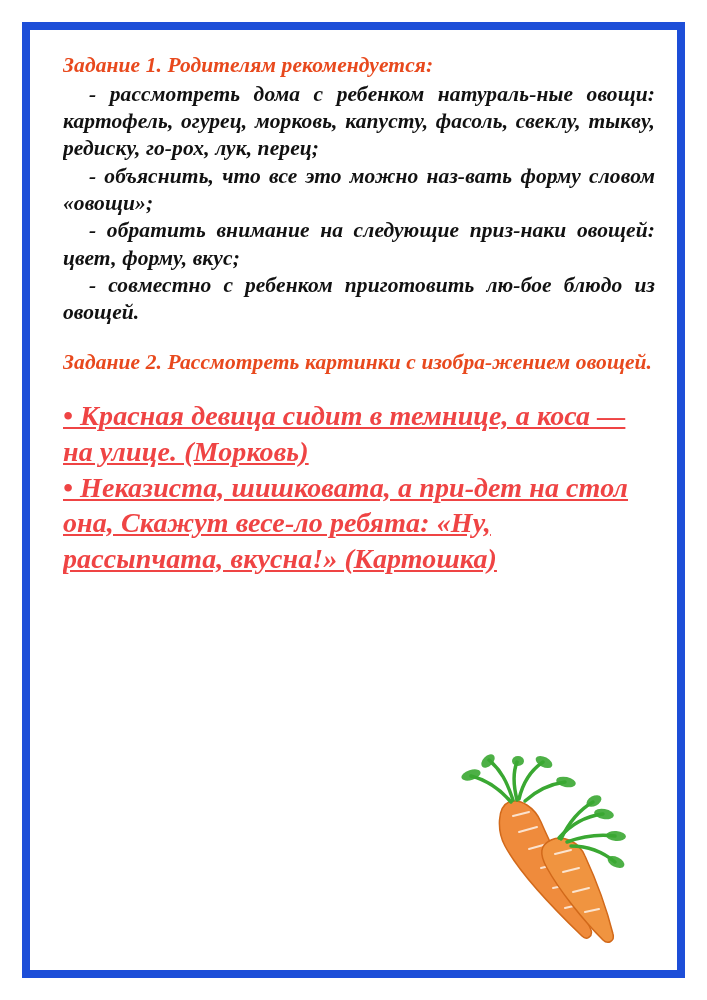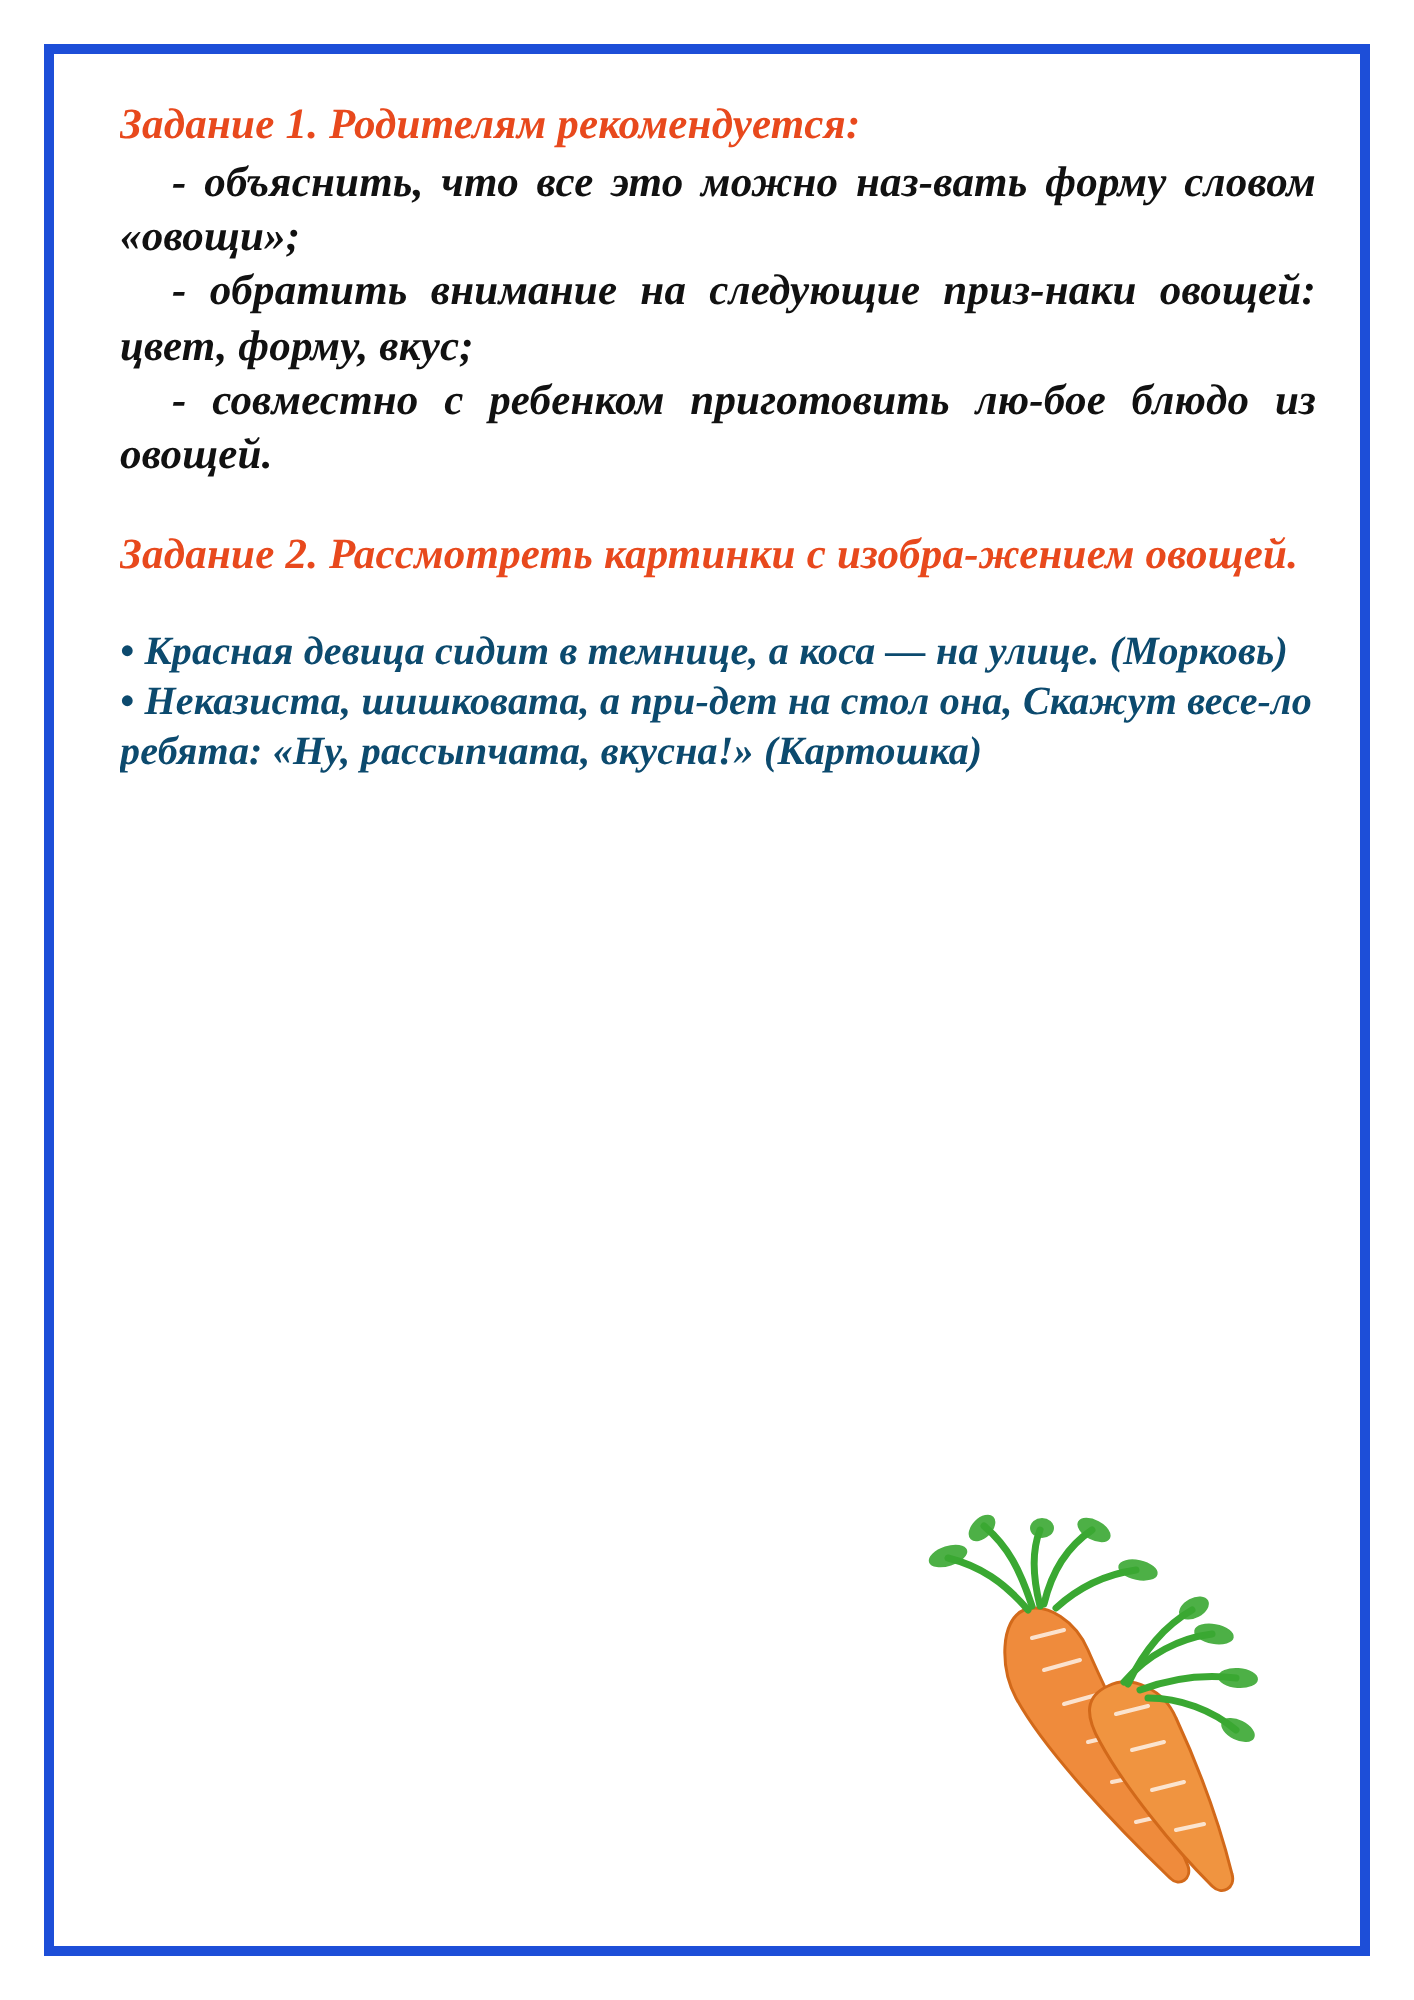--- a/index.html
+++ b/index.html
@@ -19,21 +19,21 @@
     height: 1000px;
     background: #ffffff;
     box-sizing: border-box;
   }
   .frame {
     position: absolute;
     left: 22px;
     top: 22px;
     right: 22px;
     bottom: 22px;
-    border: 5px solid #1d4ed8;
+    border: 8px solid #1d4ed8;
     background: #ffffff;
     box-sizing: border-box;
   }
   .content {
     position: absolute;
     left: 33px;
     top: 22px;
     right: 22px;
     bottom: 10px;
     overflow: hidden;
@@ -52,28 +52,29 @@
     font-style: italic;
     font-weight: bold;
     font-size: 21.5px;
     line-height: 1.27;
     margin: 0;
     text-align: justify;
     text-indent: 26px;
     letter-spacing: 0.1px;
   }
   .riddle {
-    color: #0c4a6e;
+    color: #ef4444;
     font-style: italic;
     font-weight: bold;
-    font-size: 20px;
+    font-size: 28px;
     line-height: 1.27;
     margin: 0;
     text-indent: 0;
     letter-spacing: 0.1px;
+    text-decoration: underline;
   }
   .block-gap-lg {
     height: 22px;
   }
   .block-gap-md {
     height: 20px;
   }
   .riddles {
     margin-top: 1px;
   }
@@ -89,20 +90,21 @@
 </style>
 </head>
 <body>
 
 <div class="page">
   <div class="frame">
     <div class="content">
 
       <div>
         <p class="heading">Задание 1. Родителям рекомендуется:</p>
+        <p class="para">- рассмотреть дома с ребенком натураль-ные овощи: картофель, огурец, морковь, капусту, фасоль, свеклу, тыкву, редиску, го-рох, лук, перец;</p>
         <p class="para">- объяснить, что все это можно наз-вать форму  словом «овощи»;</p>
         <p class="para">- обратить внимание на следующие приз-наки овощей: цвет, форму, вкус;</p>
         <p class="para">- совместно с ребенком приготовить лю-бое блюдо из овощей.</p>
       </div>
 
       <div class="block-gap-lg"></div>
 
       <div class="section-2">
         <p class="heading">Задание 2. Рассмотреть картинки с изобра-жением овощей.</p>
       </div>

